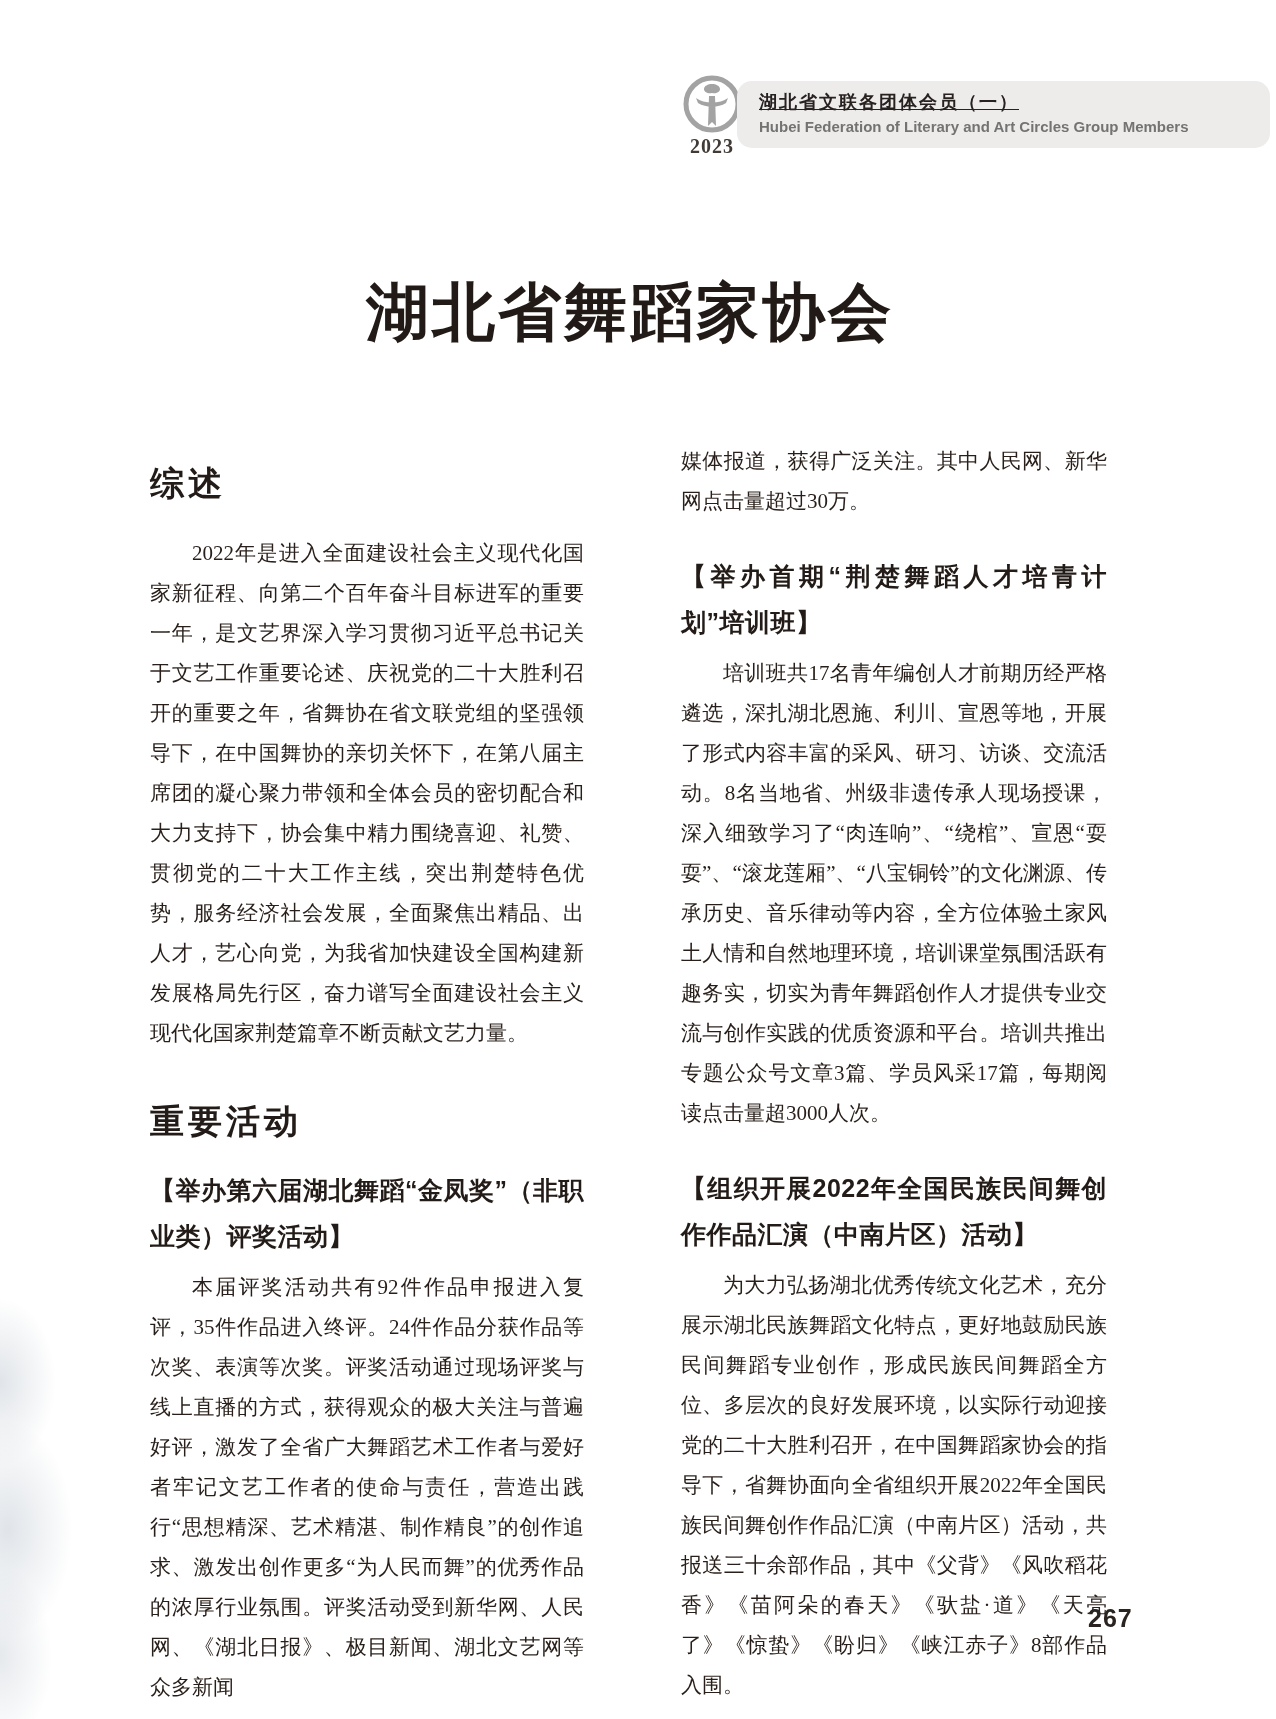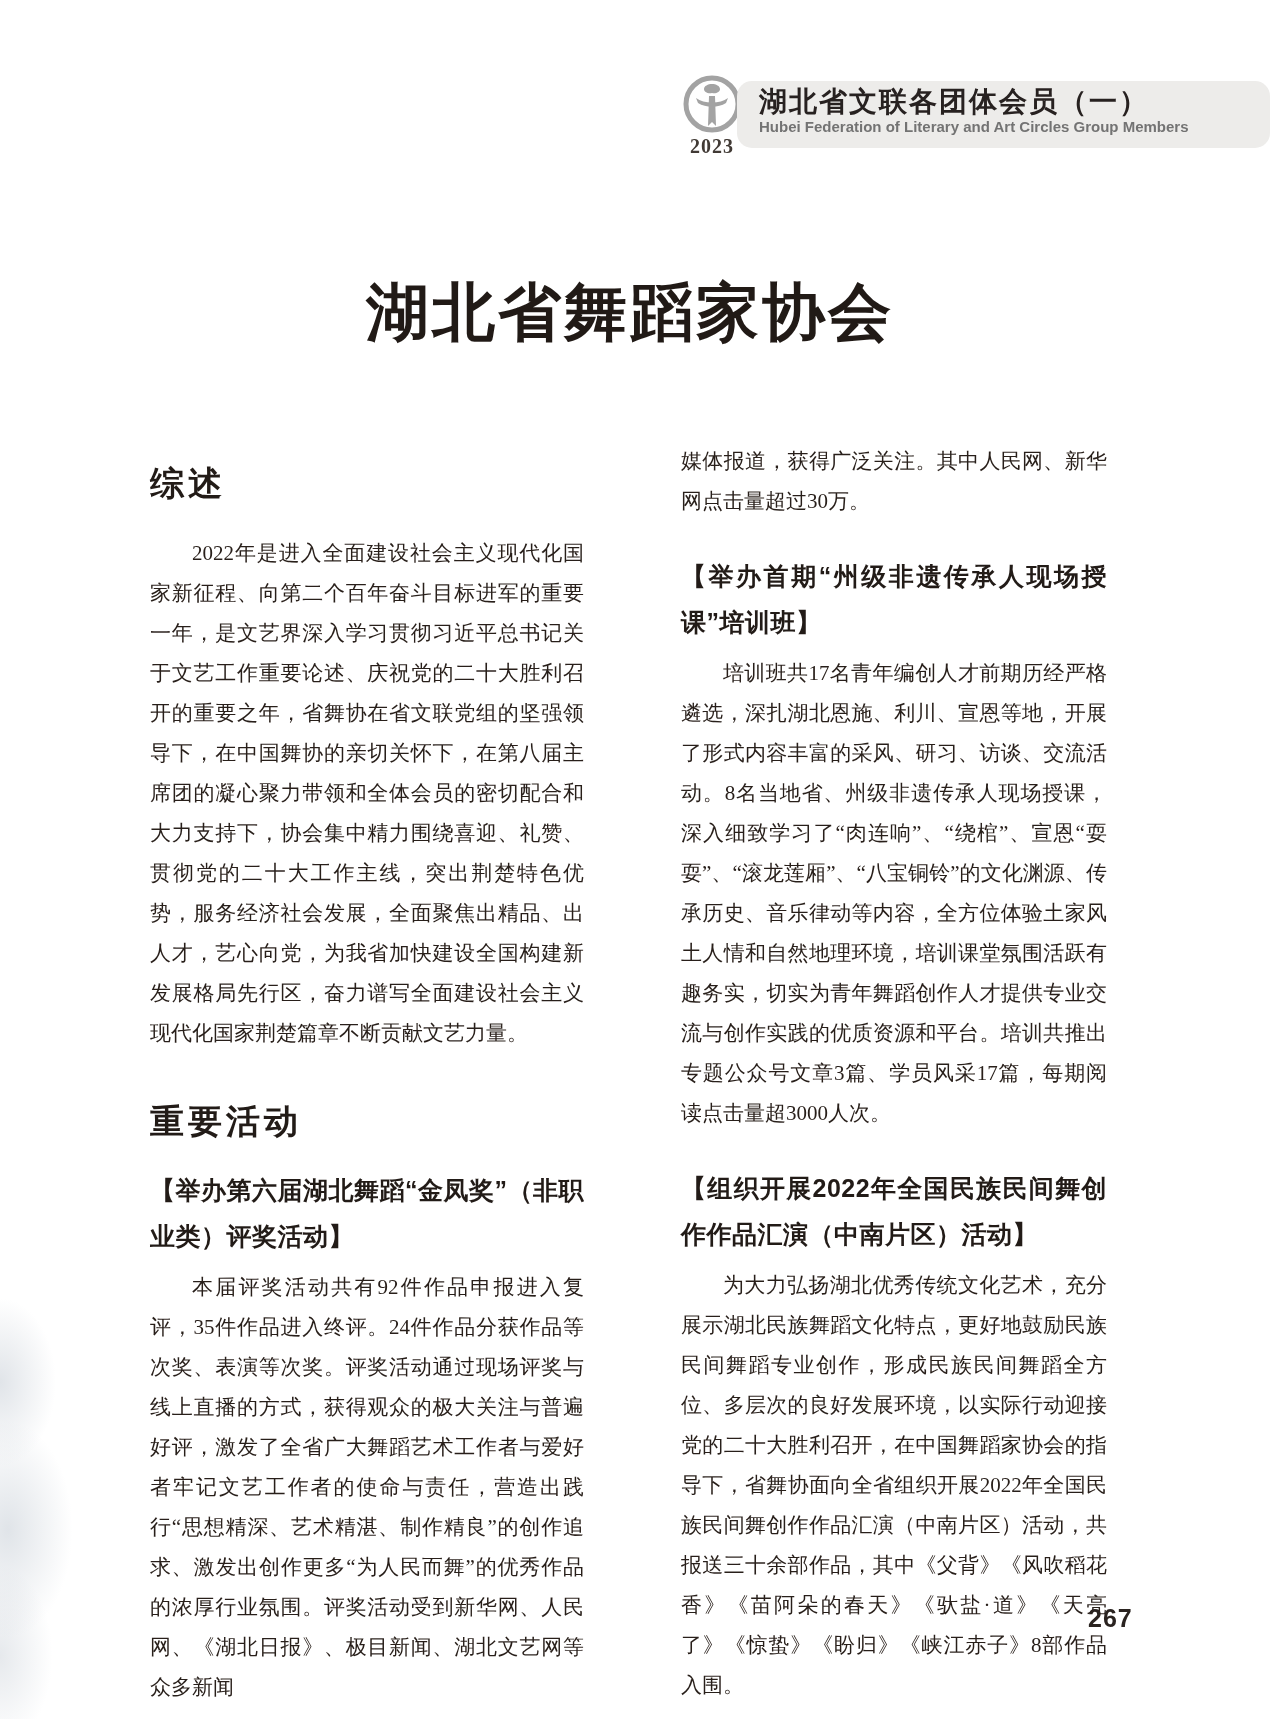--- a/index.html
+++ b/index.html
@@ -39,24 +39,25 @@
     width: 533px;
     height: 67px;
     background: #edecea;
     border-radius: 15px;
     box-sizing: border-box;
     padding: 8px 0 0 22px;
   }
   .banner-zh {
     font-family: "Liberation Sans", "DejaVu Sans", sans-serif;
     font-weight: bold;
-    font-size: 28px;
+    font-size: 18px;
     letter-spacing: 2px;
     color: #272120;
     line-height: 26px;
+    text-decoration: underline;
   }
   .banner-en {
     font-family: "Liberation Sans", "DejaVu Sans", sans-serif;
     font-weight: 600;
     font-size: 15px;
     color: #737373;
     line-height: 22px;
     margin-top: 1px;
   }
 
@@ -166,21 +167,21 @@
   <div class="col col-left">
     <h2 class="sec-heading first">综述</h2>
     <p class="body-par">2022年是进入全面建设社会主义现代化国家新征程、向第二个百年奋斗目标进军的重要一年，是文艺界深入学习贯彻习近平总书记关于文艺工作重要论述、庆祝党的二十大胜利召开的重要之年，省舞协在省文联党组的坚强领导下，在中国舞协的亲切关怀下，在第八届主席团的凝心聚力带领和全体会员的密切配合和大力支持下，协会集中精力围绕喜迎、礼赞、贯彻党的二十大工作主线，突出荆楚特色优势，服务经济社会发展，全面聚焦出精品、出人才，艺心向党，为我省加快建设全国构建新发展格局先行区，奋力谱写全面建设社会主义现代化国家荆楚篇章不断贡献文艺力量。</p>
     <h2 class="sec-heading second">重要活动</h2>
     <h3 class="sub-heading">【举办第六届湖北舞蹈“金凤奖”（非职业类）评奖活动】</h3>
     <p class="body-par">本届评奖活动共有92件作品申报进入复评，35件作品进入终评。24件作品分获作品等次奖、表演等次奖。评奖活动通过现场评奖与线上直播的方式，获得观众的极大关注与普遍好评，激发了全省广大舞蹈艺术工作者与爱好者牢记文艺工作者的使命与责任，营造出践行“思想精深、艺术精湛、制作精良”的创作追求、激发出创作更多“为人民而舞”的优秀作品的浓厚行业氛围。评奖活动受到新华网、人民网、《湖北日报》、极目新闻、湖北文艺网等众多新闻</p>
   </div>
 
   <div class="col col-right">
     <p class="body-par continued">媒体报道，获得广泛关注。其中人民网、新华网点击量超过30万。</p>
-    <h3 class="sub-heading">【举办首期“州级非遗传承人现场授课”培训班】</h3>
+    <h3 class="sub-heading">【举办首期“荆楚舞蹈人才培青计划”培训班】</h3>
     <p class="body-par">培训班共17名青年编创人才前期历经严格遴选，深扎湖北恩施、利川、宣恩等地，开展了形式内容丰富的采风、研习、访谈、交流活动。8名当地省、州级非遗传承人现场授课，深入细致学习了“肉连响”、“绕棺”、宣恩“耍耍”、“滚龙莲厢”、“八宝铜铃”的文化渊源、传承历史、音乐律动等内容，全方位体验土家风土人情和自然地理环境，培训课堂氛围活跃有趣务实，切实为青年舞蹈创作人才提供专业交流与创作实践的优质资源和平台。培训共推出专题公众号文章3篇、学员风采17篇，每期阅读点击量超3000人次。</p>
     <h3 class="sub-heading">【组织开展2022年全国民族民间舞创作作品汇演（中南片区）活动】</h3>
     <p class="body-par">为大力弘扬湖北优秀传统文化艺术，充分展示湖北民族舞蹈文化特点，更好地鼓励民族民间舞蹈专业创作，形成民族民间舞蹈全方位、多层次的良好发展环境，以实际行动迎接党的二十大胜利召开，在中国舞蹈家协会的指导下，省舞协面向全省组织开展2022年全国民族民间舞创作作品汇演（中南片区）活动，共报送三十余部作品，其中《父背》《风吹稻花香》《苗阿朵的春天》《驮盐·道》《天亮了》《惊蛰》《盼归》《峡江赤子》8部作品入围。</p>
   </div>
 
   <div class="watermark"></div>
 
   <div class="page-number">267</div>
 
 </div>

